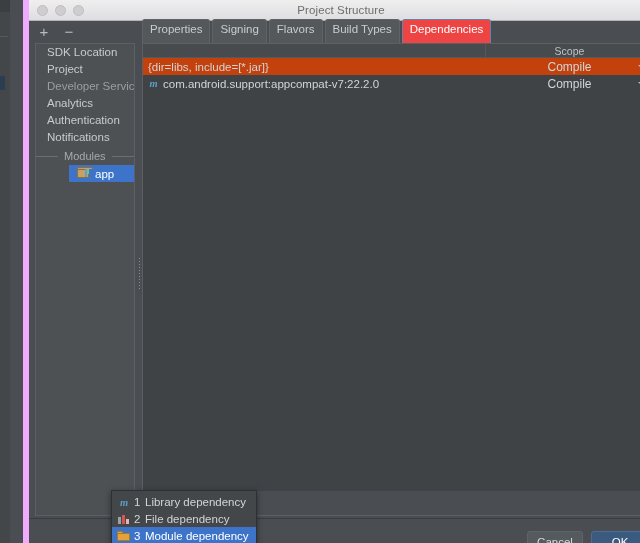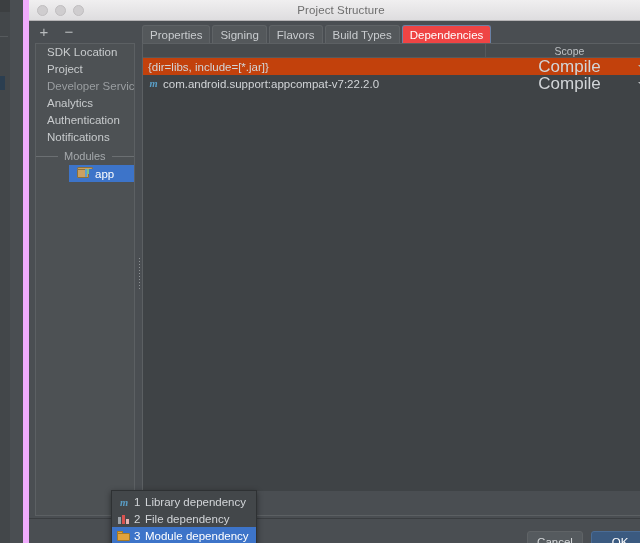--- a/index.html
+++ b/index.html
@@ -130,21 +130,21 @@
   #splitter .dot {
     width: 1px; height: 1px; background: #8d9194; margin: 2px auto;
   }
 
   
   #tabbar {
     position: absolute; left: 113px; top: 2px; width: 510px; height: 21px;
     display: flex; align-items: flex-end;
   }
   .tab {
-    height: 19px; line-height: 19px; padding: 0 7px;
+    height: 25px; line-height: 19px; padding: 0 7px;
     font-size: 11.5px; color: #c9cccf;
     background: #54585b;
     border: 1px solid #5f6366; border-bottom: none;
     border-top-left-radius: 3px; border-top-right-radius: 3px;
     margin-right: 2px; cursor: default; white-space: nowrap;
   }
   .tab.active {
     background: #ef4444; color: #ffffff; border-color: #6a81a5;
   }
 
@@ -177,21 +177,21 @@
   .dep-row.selected { background: #c2410c; }
   .dep-name {
     flex: 1 1 auto; display: flex; align-items: center;
     padding-left: 5px; white-space: nowrap; overflow: hidden;
   }
   .dep-scope {
     flex: 0 0 167px; position: relative;
     display: flex; align-items: center; justify-content: center;
     height: 17px;
   }
-  .dep-scope .sc-text { font-size: 17px; color: #d2d5d8; }
+  .dep-scope .sc-text { font-size: 12px; color: #d2d5d8; }
   .dep-scope .caret {
     position: absolute; right: 7px; top: 7px;
     width: 0; height: 0;
     border-left: 4px solid transparent;
     border-right: 4px solid transparent;
     border-top: 4px solid #b6b9bc;
   }
   .m-icon {
     display: inline-block; width: 11px; margin-right: 4px;
     color: #5a9ec6; font-style: italic; font-weight: bold;

